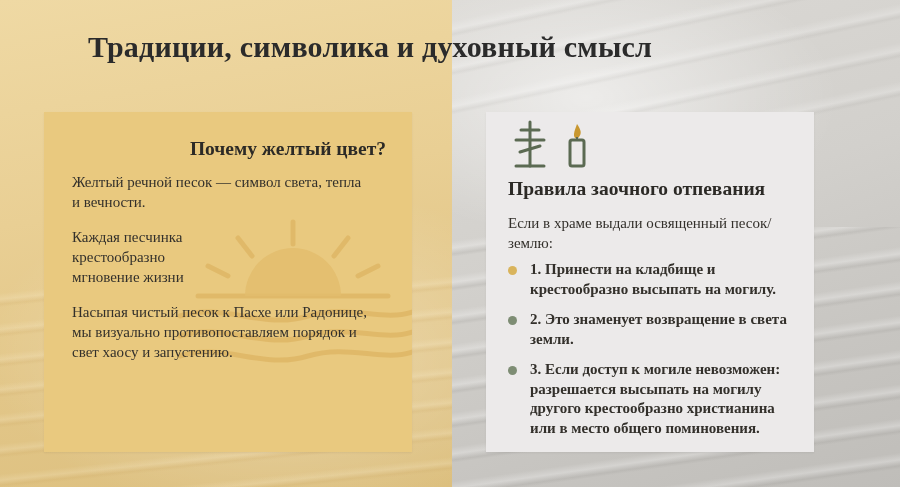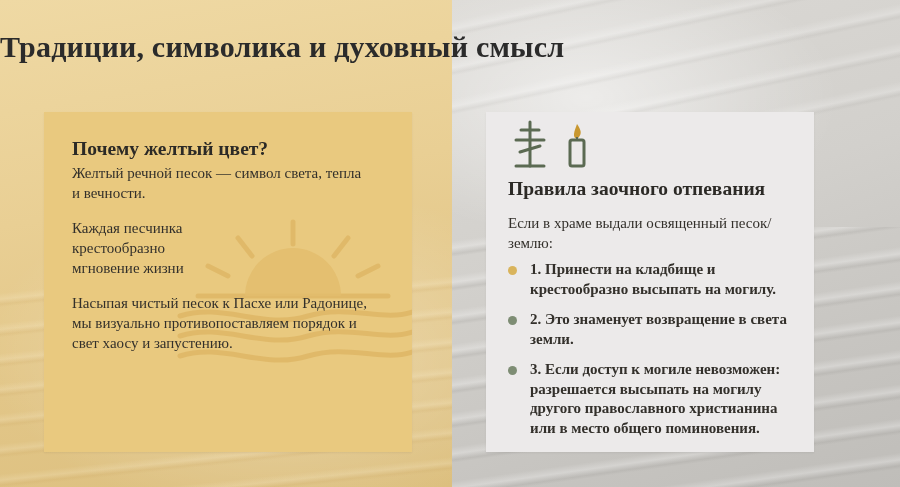--- a/index.html
+++ b/index.html
@@ -82,20 +82,21 @@
         rgba(150,148,144,0.00) 38px
       );
   }
 
   
   .title {
     position: absolute;
     top: 30px;
     left: 0;
     width: 740px;
+    text-align: center;
     font-size: 30px;
     font-weight: bold;
     color: #2b2b2b;
     letter-spacing: 0.2px;
     line-height: 1.1;
   }
 
   
   .card-left {
     position: absolute;
@@ -113,24 +114,25 @@
     bottom: 78px;
     width: 250px;
     height: 170px;
     opacity: 0.5;
   }
   .card-left-inner {
     position: relative;
     padding: 26px 26px 0 28px;
   }
   .card-left h2 {
-    margin: 0 0 4px 0;
+    margin: 0 0 13px 0;
     font-size: 19.5px;
     font-weight: bold;
     color: #2c2a26;
+    text-align: right;
   }
   .card-left p {
     margin: 0 0 15px 0;
     font-size: 15px;
     line-height: 1.33;
     color: #33302b;
     max-width: 300px;
   }
   .card-left p.narrow { max-width: 150px; }
   .card-left p.last { margin-bottom: 16px; }
@@ -249,21 +251,21 @@
           <span>Принести на кладбище и крестообразно высыпать на могилу.</span>
         </li>
         <li>
           <span class="bullet b2" style="background: rgb(126, 141, 116);"></span>
           <span class="rule-num">2. </span>
           <span>Это знаменует возвращение в света земли.</span>
         </li>
         <li>
           <span class="bullet b3" style="background: rgb(126, 141, 116);"></span>
           <span class="rule-num">3. </span>
-          <span>Если доступ к могиле невозможен: разрешается высыпать на могилу другого православного христианина или в место общего поминовения.</span>
+          <span>Если доступ к могиле невозможен: разрешается высыпать на могилу другого крестообразно христианина или в место общего поминовения.</span>
         </li>
       </ol>
     </div>
   </div>
 
   <div class="icon-row">
     <svg width="48" height="52" viewBox="0 0 48 52">
       <g stroke="#5b6a52" stroke-width="3" fill="none" stroke-linecap="round">
         <path d="M22 4 V48"></path>
         <path d="M13 12 H31"></path>

